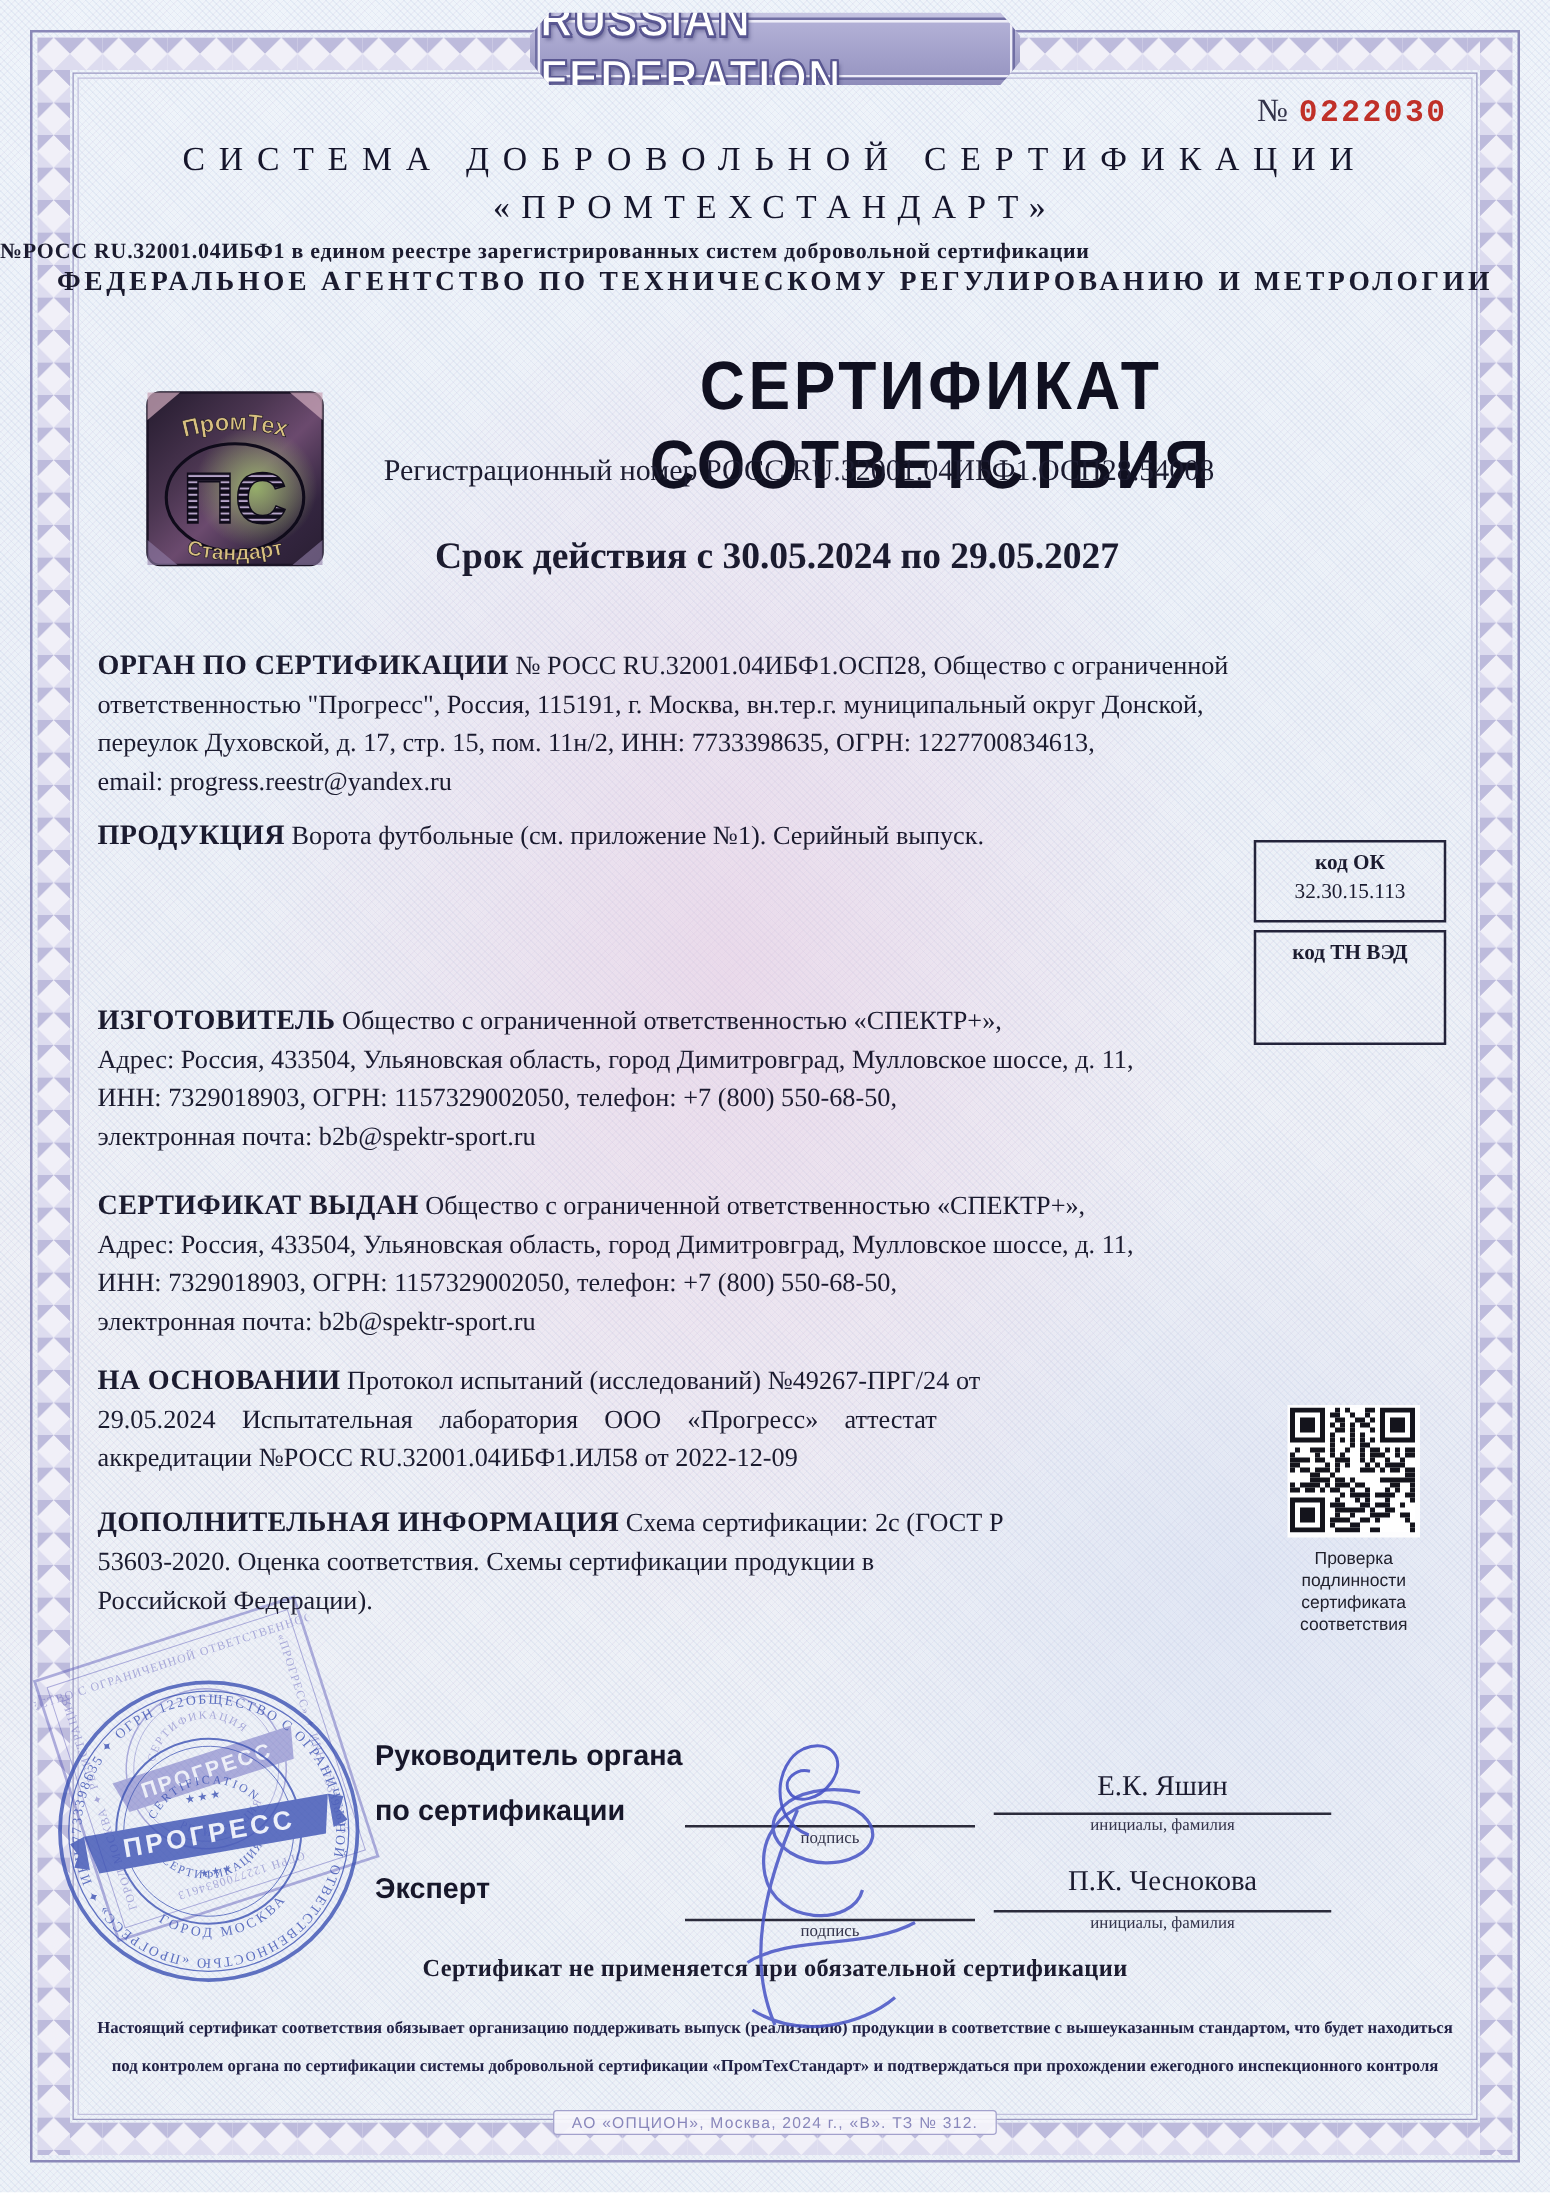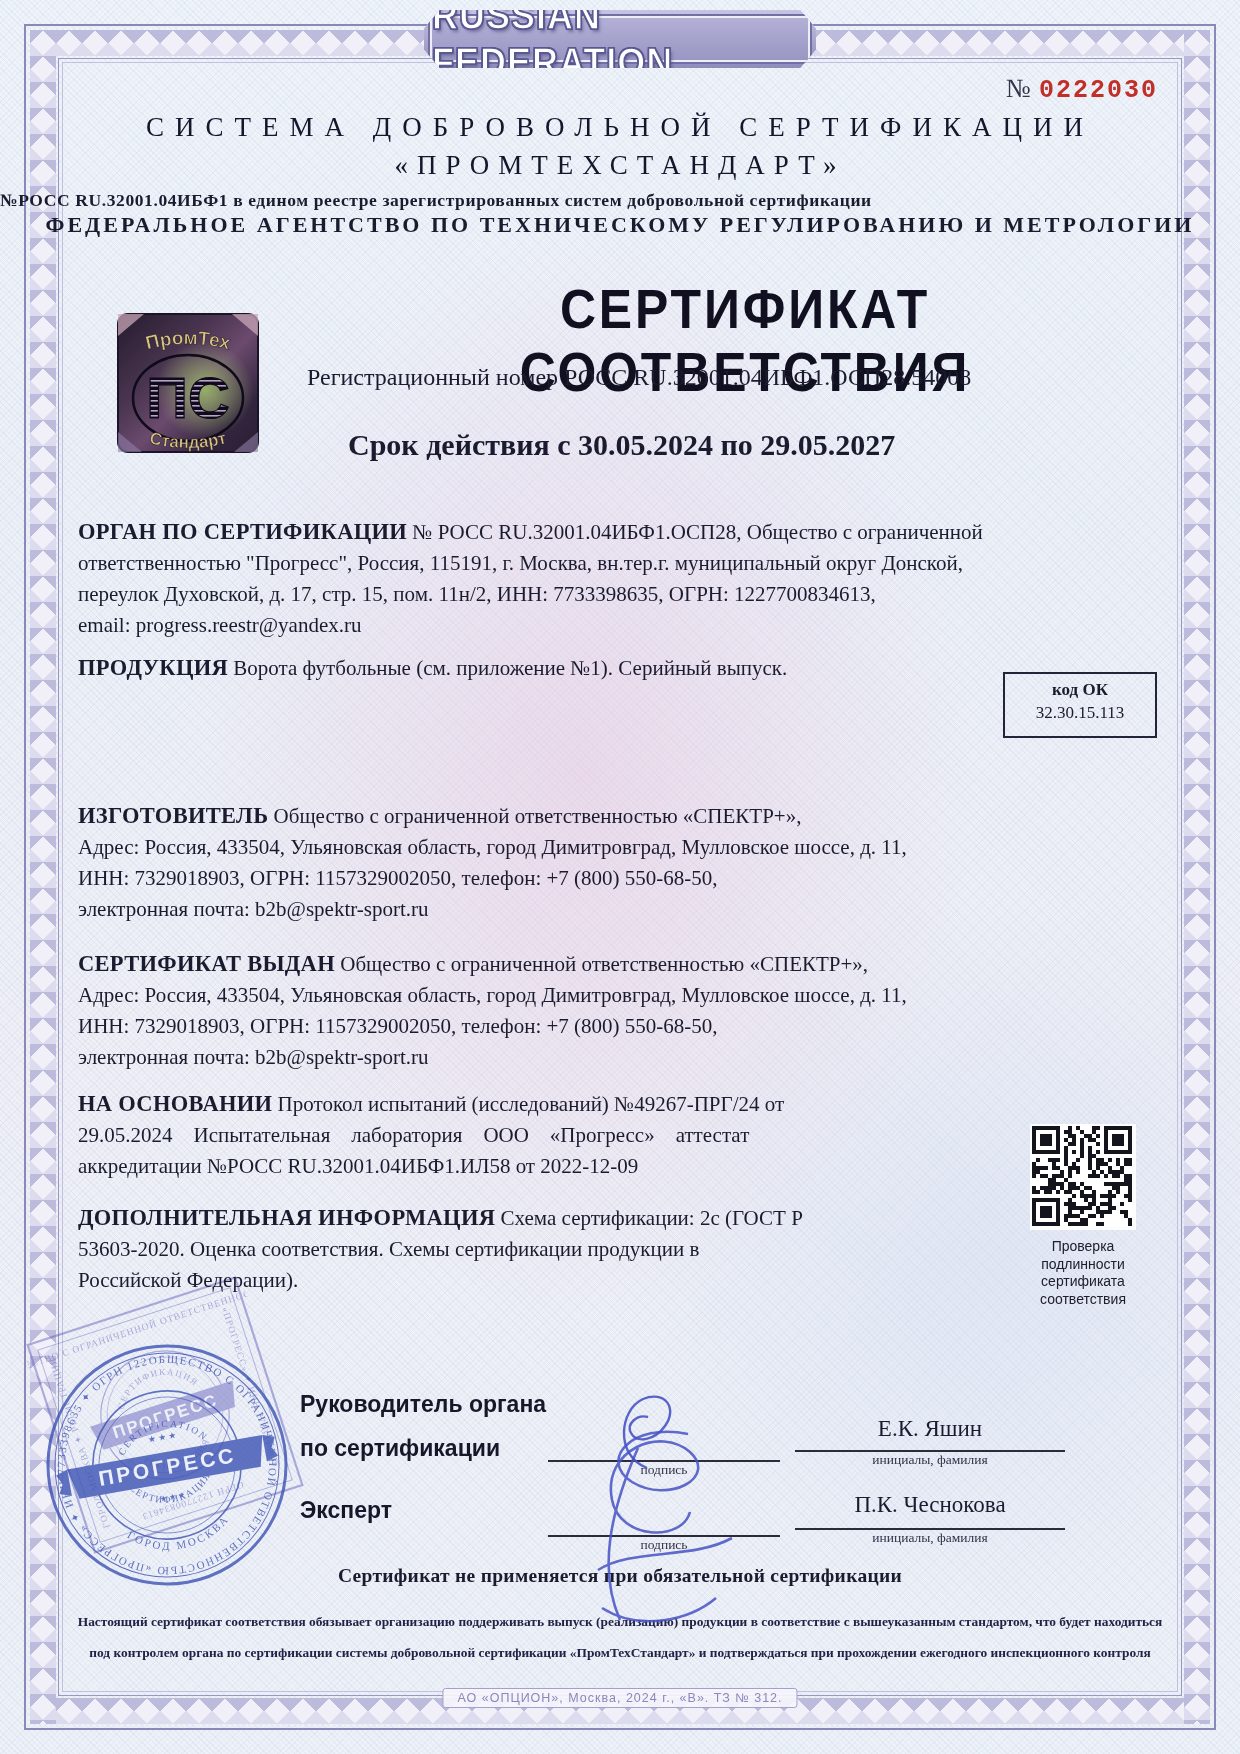--- a/index.html
+++ b/index.html
@@ -148,20 +148,23 @@
   </p>
 
   <p class="abs sec" style="top:652px;left:78px;width:900px;margin:0">
     <b>ПРОДУКЦИЯ</b>
     <span>Ворота футбольные (см. приложение №1). Серийный выпуск.</span>
   </p>
 
   <div class="abs codes-box" style="left:1003px;top:672px;width:150px;height:62px">
     <div class="cb-label">код  ОК</div>
     <div class="cb-value">32.30.15.113</div>
+  </div>
+  <div class="abs codes-box" style="left:1003px;top:744px;width:150px;height:88px">
+    <div class="cb-label">код ТН ВЭД</div>
   </div>
 
 
   <p class="abs sec" style="top:800px;left:78px;width:1100px;margin:0">
     <b>ИЗГОТОВИТЕЛЬ</b>
     <span class="lines">Общество с ограниченной ответственностью «СПЕКТР+»,
 Адрес: Россия, 433504, Ульяновская область, город Димитровград, Мулловское шоссе, д. 11,
 ИНН: 7329018903, ОГРН: 1157329002050, телефон: +7 (800) 550-68-50,
 электронная почта: b2b@spektr-sport.ru</span>
   </p>

